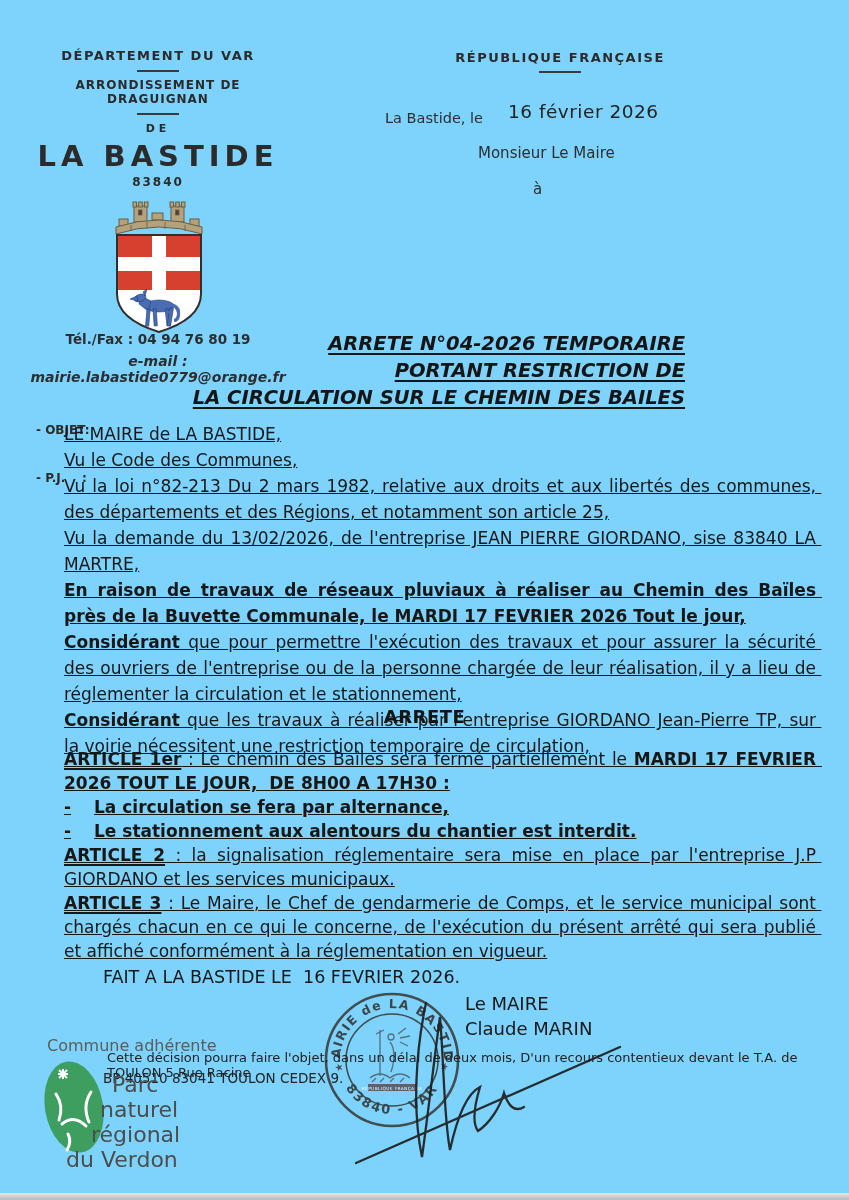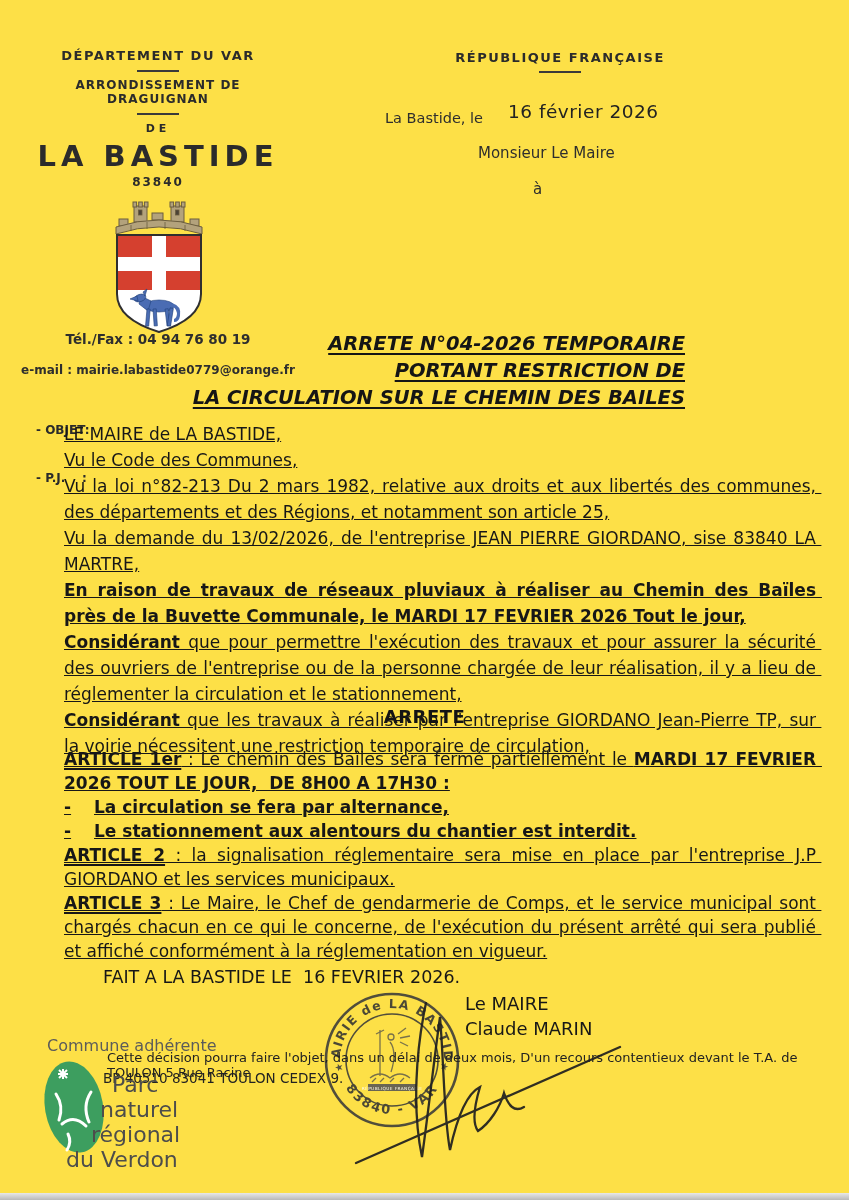--- a/index.html
+++ b/index.html
@@ -1,33 +1,33 @@
 <!DOCTYPE html>
 <html><head>
 <meta charset="utf-8">
 <style>
   html,body{margin:0;padding:0;background:#888;}
   .page{
-    position:relative;width:849px;height:1200px;background:#fde047;
+    position:relative;width:849px;height:1200px;background:#7dd3fc;
     font-family:"DejaVu Sans",sans-serif;color:#1d1d1d;overflow:hidden;
     margin:0 auto;
   }
   
   .hdr-left{position:absolute;left:25px;top:48px;width:266px;text-align:center;color:#2b2b2b;}
   .dep{font-size:13px;font-weight:bold;letter-spacing:1.5px;}
   .rule{width:42px;height:2px;background:#3a3a3a;margin:7px auto 6px auto;}
   .arr{font-size:12px;font-weight:bold;letter-spacing:1px;}
   .mairie{font-size:18px;font-weight:bold;letter-spacing:7px;margin-top:14px;}
   .de{font-size:11px;font-weight:bold;letter-spacing:4px;margin-top:7px;}
   .commune-name{font-size:29px;font-weight:bold;letter-spacing:5px;margin-top:4px;}
   .cp{font-size:12px;font-weight:bold;letter-spacing:2px;margin-top:2px;}
   .crest{position:absolute;left:103px;top:198px;}
   .contact{position:absolute;left:10px;top:331px;width:296px;text-align:center;color:#2e2e2e;}
   .contact .tel{font-size:13.5px;font-weight:bold;}
-  .contact .mail{font-size:12px;font-weight:bold;margin-top:16px;}
+  .contact .mail{font-size:14px;font-weight:bold;margin-top:6px;font-style:italic;}
   
   .rep{position:absolute;left:450px;top:50px;width:220px;text-align:center;color:#2b2b2b;
        font-size:13px;font-weight:bold;letter-spacing:1.5px;}
   .rep .rule{margin-top:6px;}
   .lieu{position:absolute;left:385px;top:110px;font-size:14.5px;color:#2e2e2e;}
   .date{position:absolute;left:508px;top:101px;font-size:18.5px;color:#222;letter-spacing:0.5px;}
   .dest{position:absolute;left:478px;top:144px;font-size:15px;color:#2e2e2e;}
   .a-part{position:absolute;left:533px;top:180px;font-size:15px;color:#2e2e2e;}
   
   .title{position:absolute;left:185px;top:330px;width:500px;text-align:right;

